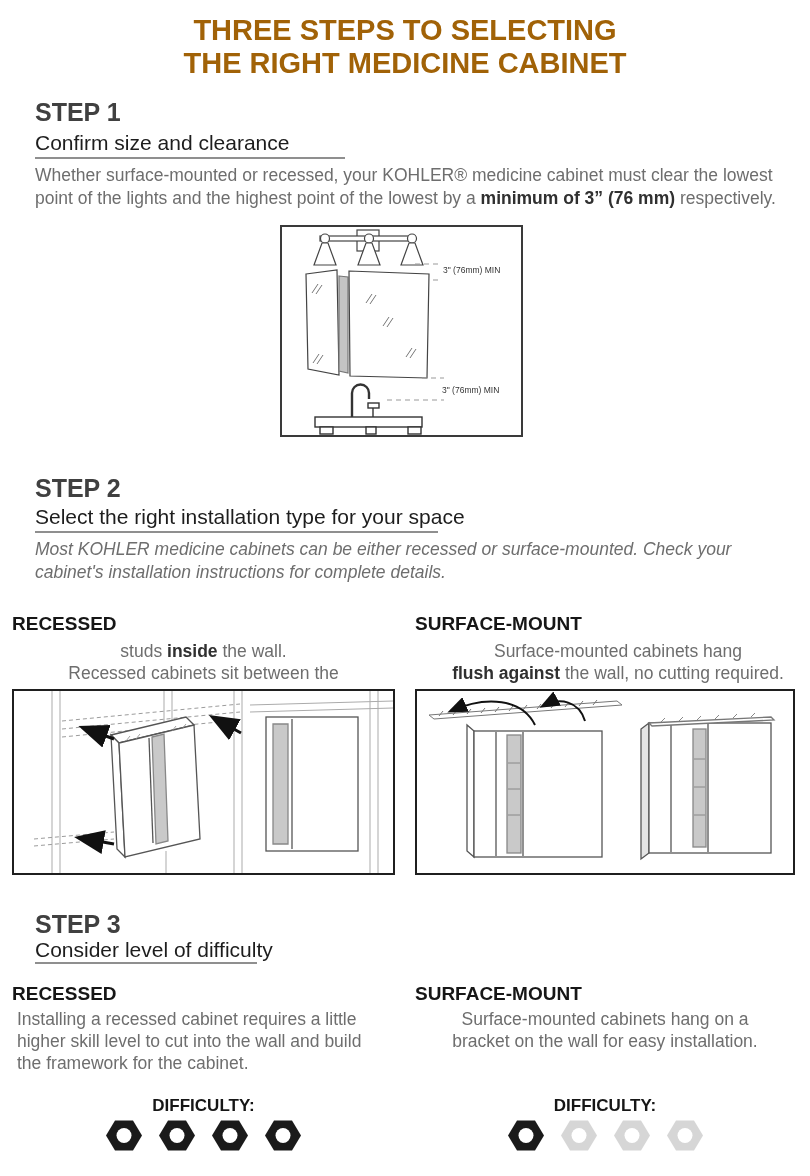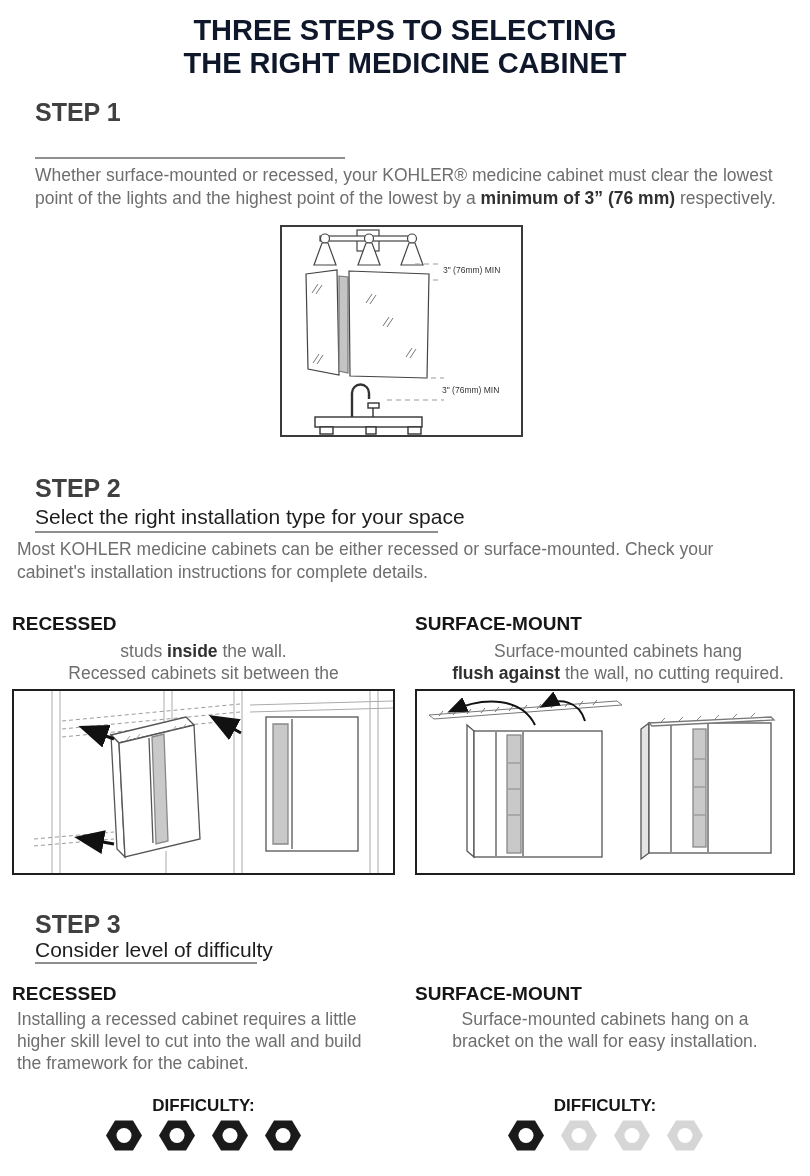--- a/index.html
+++ b/index.html
@@ -1,20 +1,20 @@
 <!DOCTYPE html>
 <html><head>
 <meta charset="utf-8">
 <style>
   html,body{margin:0;padding:0;background:#ffffff;}
   .page{position:relative;width:810px;height:1176px;background:#fff;
         font-family:"Liberation Sans",sans-serif;overflow:hidden;color:#161616;}
   .abs{position:absolute;}
   .title{top:14px;left:0;width:810px;text-align:center;font-weight:700;
-         font-size:29px;line-height:33px;color:#0f172a;}
+         font-size:29px;line-height:33px;color:#a16207;}
   .step-head{font-size:25px;font-weight:700;color:#404040;line-height:28px;}
   .step-sub{font-size:21px;color:#1d1d1d;line-height:24px;}
   .rule{height:2px;background:#8f8f8f;}
   .body-text{font-size:17.5px;line-height:23px;color:#6e6e6e;}
   .body-text .emph{color:#303030;font-weight:700;}
   .line{display:block;}
   .col-head{font-size:19px;font-weight:700;color:#161616;text-align:left;}
   .col-desc{font-size:17.5px;line-height:22px;color:#6e6e6e;text-align:center;}
   .col-desc .emph{color:#303030;font-weight:700;}
   .left-desc{text-align:left;}
@@ -31,20 +31,21 @@
 <body>
 
 <div class="page">
 
   <div class="abs title">
     <span class="line">THREE STEPS TO SELECTING</span>
     <span class="line">THE RIGHT MEDICINE CABINET</span>
   </div>
 
   <div class="abs step-head" style="top:98px;left:35px;">STEP 1</div>
+  <div class="abs step-sub" style="top:131px;left:35px;">Confirm size and clearance</div>
   <div class="abs rule" style="top:157px;left:35px;width:310px;"></div>
   <div class="abs body-text" style="top:164px;left:35px;width:762px;">
     <span class="line">Whether surface-mounted or recessed, your KOHLER® medicine cabinet must clear the lowest</span>
     <span class="line"><span>point of the lights and the highest point of the lowest by a </span><span class="emph">minimum of 3” (76 mm)</span><span> respectively.</span></span>
   </div>
 
   <div class="abs diagram-box" style="top:225px;left:280px;width:243px;height:212px;">
     <svg width="239" height="208" viewBox="0 0 239 208">
 
       <g stroke="#444" fill="#fff" stroke-width="1.2">
@@ -97,21 +98,21 @@
         <rect x="38" y="200" width="13" height="7"></rect>
         <rect x="84" y="200" width="10" height="7"></rect>
         <rect x="126" y="200" width="13" height="7"></rect>
       </g>
     </svg>
   </div>
 
   <div class="abs step-head" style="top:474px;left:35px;">STEP 2</div>
   <div class="abs step-sub" style="top:505px;left:35px;">Select the right installation type for your space</div>
   <div class="abs rule" style="top:531px;left:35px;width:403px;"></div>
-  <div class="abs body-text" style="top:538px;left:17px;width:750px;">
+  <div class="abs body-text" style="top:538px;left:35px;width:750px;font-style:italic;">
     <span class="line">Most KOHLER medicine cabinets can be either recessed or surface-mounted. Check your</span>
     <span class="line">cabinet's installation instructions for complete details.</span>
   </div>
 
   <div class="abs col-head" style="top:613px;left:12px;width:383px;">RECESSED</div>
   <div class="abs col-desc" style="top:640px;left:12px;width:383px;">
     <span class="line"><span>studs </span><span class="emph">inside</span><span> the wall.</span></span>
     <span class="line">Recessed cabinets sit between the</span>
   </div>
   <div class="abs col-head" style="top:613px;left:415px;width:380px;">SURFACE-MOUNT</div>

